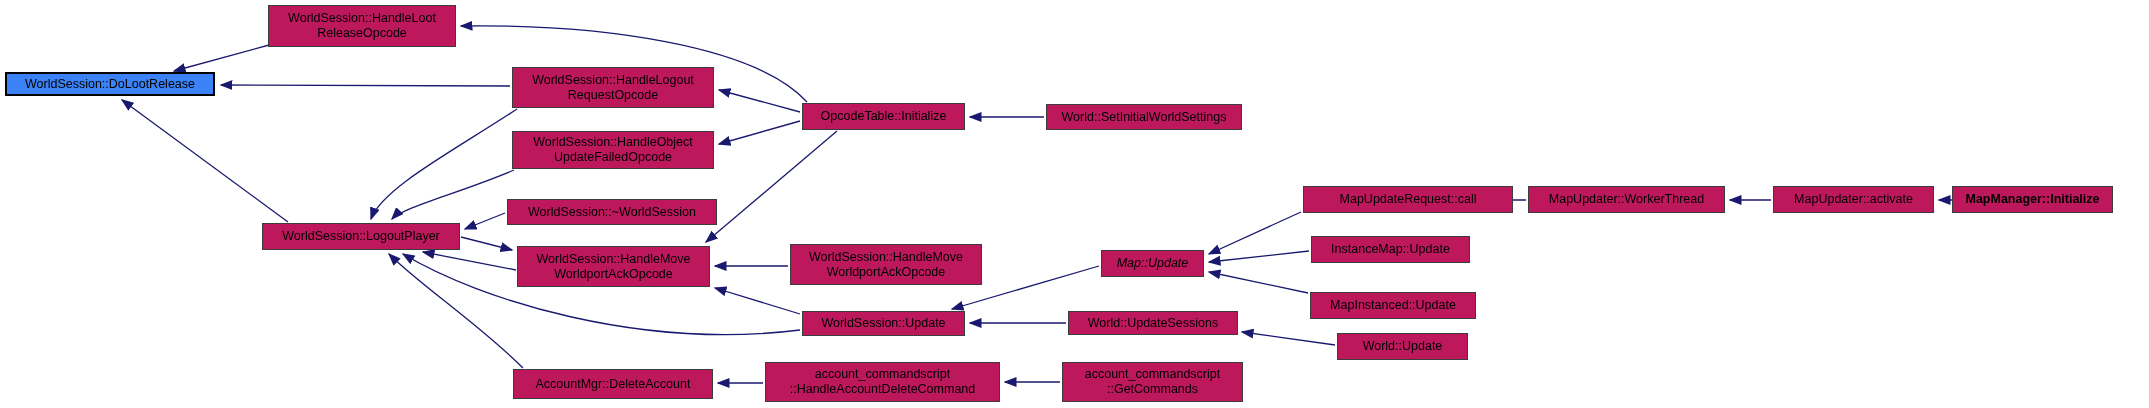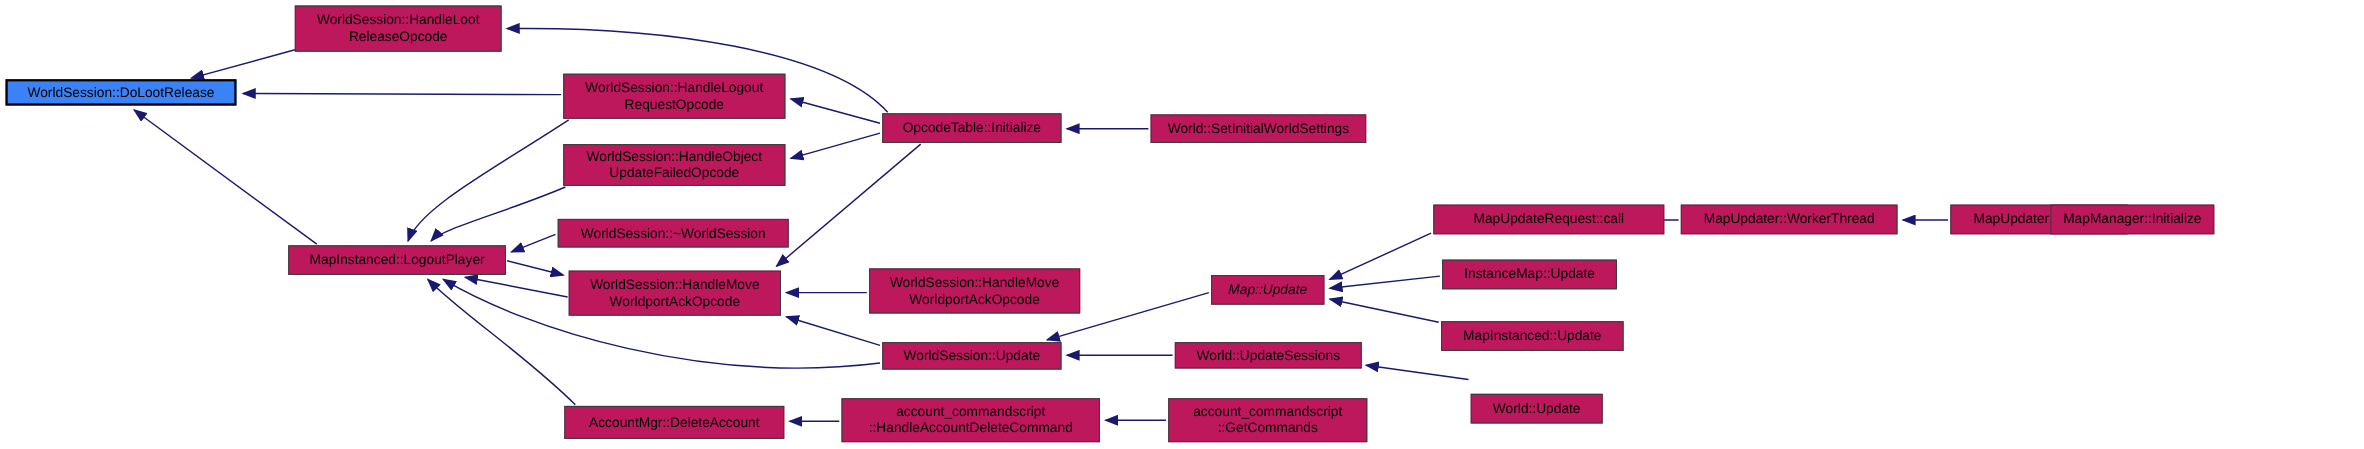--- a/index.html
+++ b/index.html
@@ -96,21 +96,21 @@
         <span>WorldSession::HandleObject</span>
         <span>UpdateFailedOpcode</span>
       </div>
       <div class="node" style="left: 802px; top: 103px; width: 163px; height: 27px;">
         <span>OpcodeTable::Initialize</span>
       </div>
       <div class="node" style="left: 1046px; top: 104px; width: 196px; height: 26px; text-align: right;">
         <span>World::SetInitialWorldSettings</span>
       </div>
       <div class="node" style="left: 262px; top: 223px; width: 198px; height: 27px;">
-        <span>MapInstanced::LogoutPlayer</span>
+        <span>WorldSession::LogoutPlayer</span>
       </div>
       <div class="node" style="left: 507px; top: 199px; width: 210px; height: 26px;">
         <span>WorldSession::~WorldSession</span>
       </div>
       <div class="node" style="left: 517px; top: 246px; width: 193px; height: 41px;">
         <span>WorldSession::HandleMove</span>
         <span>WorldportAckOpcode</span>
       </div>
       <div class="node" style="left: 790px; top: 244px; width: 192px; height: 41px;">
         <span>WorldSession::HandleMove</span>
@@ -127,30 +127,30 @@
       </div>
       <div class="node" style="left: 1303px; top: 186px; width: 210px; height: 27px;">
         <span>MapUpdateRequest::call</span>
       </div>
       <div class="node" style="left: 1311px; top: 236px; width: 159px; height: 27px;">
         <span>InstanceMap::Update</span>
       </div>
       <div class="node" style="left: 1310px; top: 292px; width: 166px; height: 27px;">
         <span>MapInstanced::Update</span>
       </div>
-      <div class="node" style="left: 1337px; top: 333px; width: 120px; height: 27px; margin-top: 25px;">
+      <div class="node" style="left: 1337px; top: 333px; width: 131px; height: 27px;">
         <span>World::Update</span>
       </div>
       <div class="node" style="left: 1528px; top: 186px; width: 197px; height: 27px;">
         <span>MapUpdater::WorkerThread</span>
       </div>
       <div class="node" style="left: 1773px; top: 186px; width: 161px; height: 27px;">
         <span>MapUpdater::activate</span>
       </div>
-      <div class="node" style="left: 1864px; top: 186px; width: 149px; height: 27px;">
+      <div class="node" style="left: 1952px; top: 186px; width: 161px; height: 27px; font-weight: bold;">
         <span>MapManager::Initialize</span>
       </div>
       <div class="node" style="left: 513px; top: 369px; width: 200px; height: 30px;">
         <span>AccountMgr::DeleteAccount</span>
       </div>
       <div class="node" style="left: 765px; top: 362px; width: 235px; height: 40px;">
         <span>account_commandscript</span>
         <span>::HandleAccountDeleteCommand</span>
       </div>
       <div class="node" style="left: 1062px; top: 362px; width: 181px; height: 40px;">

